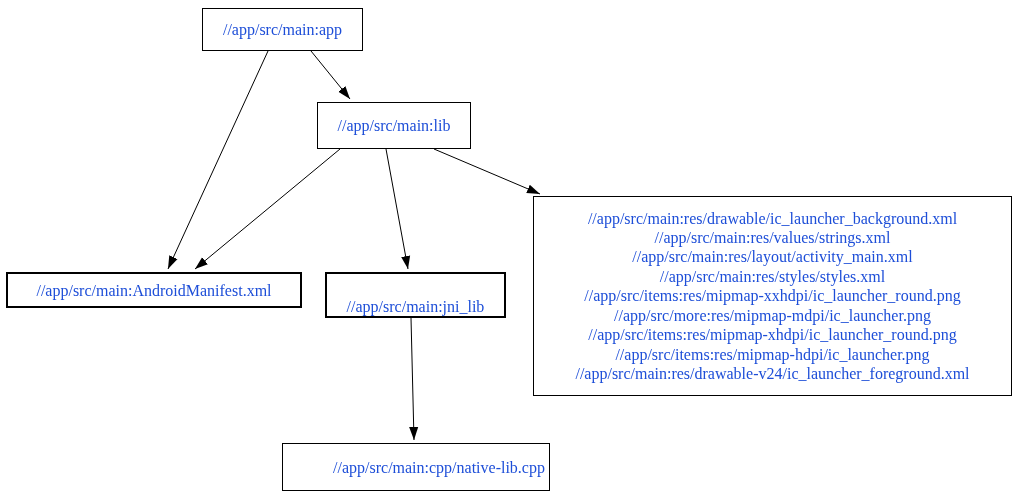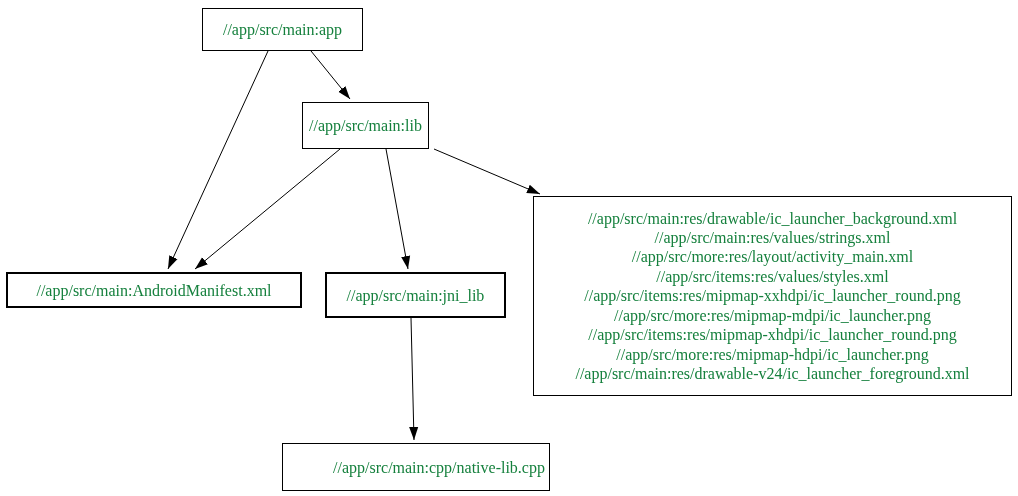--- a/index.html
+++ b/index.html
@@ -6,21 +6,21 @@
     margin: 0;
     padding: 0;
     background: #ffffff;
   }
   .canvas {
     position: relative;
     width: 1018px;
     height: 496px;
     background: #ffffff;
     font-family: "Liberation Serif", "DejaVu Serif", serif;
-    color: #15803d;
+    color: #1d4ed8;
     overflow: hidden;
     text-decoration: underline;
   }
   .edge-layer {
     position: absolute;
     left: 0;
     top: 0;
     width: 1018px;
     height: 496px;
   }
@@ -34,23 +34,23 @@
     text-align: center;
     font-size: 16px;
     line-height: 19px;
     white-space: nowrap;
     box-sizing: border-box;
   }
   .node-thick {
     border-width: 2px;
   }
   .node-app     { left: 202px; top: 8px;   width: 161px; height: 43px; }
-  .node-lib     { left: 302px; top: 102px; width: 127px; height: 47px; }
+  .node-lib     { left: 317px; top: 102px; width: 154px; height: 47px; }
   .node-manifest{ left: 6px;   top: 272px; width: 296px; height: 36px; }
-  .node-jni     { left: 325px; top: 272px; width: 181px; height: 46px; }
+  .node-jni     { left: 325px; top: 272px; width: 181px; height: 46px; align-items: flex-end; }
   .node-cpp     { left: 282px; top: 443px; width: 268px; height: 48px; padding-left: 46px; }
   .node-res {
     left: 533px; top: 196px; width: 479px; height: 200px;
     flex-direction: column;
     line-height: 19.4px;
     padding: 8px 4px;
   }
   .res-line {
     display: block;
   }
@@ -86,26 +86,26 @@
     <span>//app/src/main:AndroidManifest.xml</span>
   </div>
 
   <div class="node node-thick node-jni">
     <span>//app/src/main:jni_lib</span>
   </div>
 
   <div class="node node-res">
     <span class="res-line">//app/src/main:res/drawable/ic_launcher_background.xml</span>
     <span class="res-line">//app/src/main:res/values/strings.xml</span>
-    <span class="res-line">//app/src/more:res/layout/activity_main.xml</span>
-    <span class="res-line">//app/src/items:res/values/styles.xml</span>
+    <span class="res-line">//app/src/main:res/layout/activity_main.xml</span>
+    <span class="res-line">//app/src/main:res/styles/styles.xml</span>
     <span class="res-line">//app/src/items:res/mipmap-xxhdpi/ic_launcher_round.png</span>
     <span class="res-line">//app/src/more:res/mipmap-mdpi/ic_launcher.png</span>
     <span class="res-line">//app/src/items:res/mipmap-xhdpi/ic_launcher_round.png</span>
-    <span class="res-line">//app/src/more:res/mipmap-hdpi/ic_launcher.png</span>
+    <span class="res-line">//app/src/items:res/mipmap-hdpi/ic_launcher.png</span>
     <span class="res-line">//app/src/main:res/drawable-v24/ic_launcher_foreground.xml</span>
   </div>
 
   <div class="node node-cpp">
     <span>//app/src/main:cpp/native-lib.cpp</span>
   </div>
 
 </div>
 
 </body></html>

